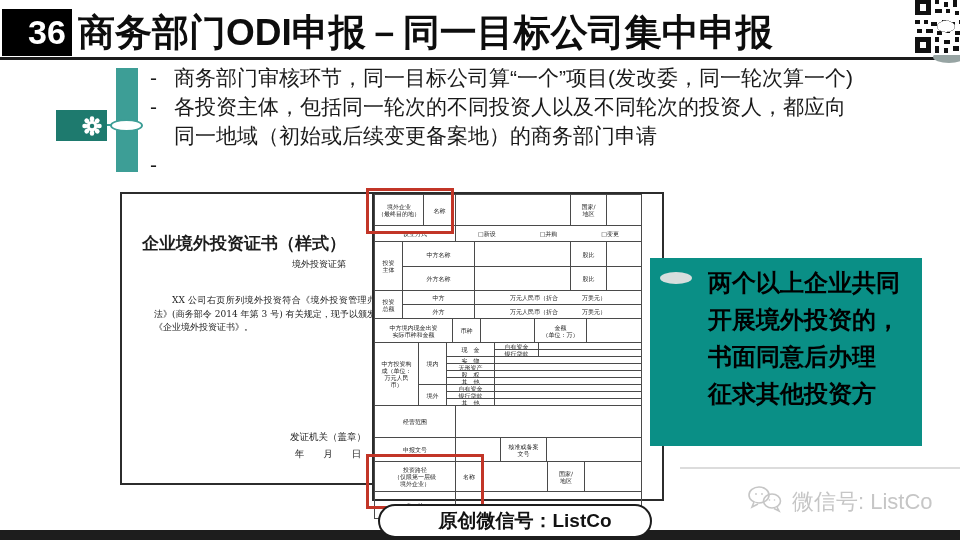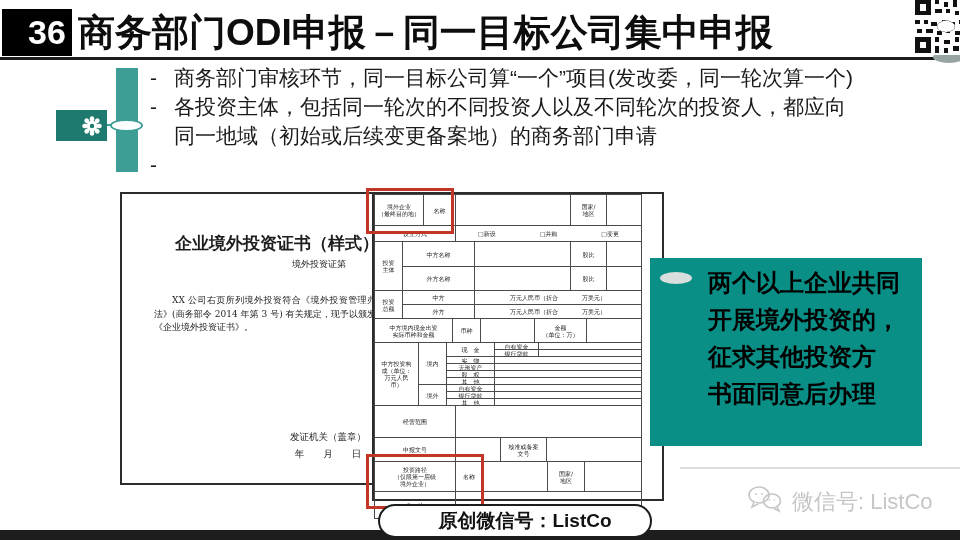--- a/index.html
+++ b/index.html
@@ -26,21 +26,21 @@
     background:#fff;border:2px solid #3d9e96;}
 
   
   .bullets{left:128px;top:63px;width:826px;}
   .bullet{display:flex;font-size:21px;color:#1a1a1a;line-height:29px;}
   .bullet .dash{width:24px;flex:none;text-align:left;padding-left:2px;}
 
   
   .page-left{left:120px;top:192px;width:250px;height:289px;border:2px solid #2c2c2c;
     background:#fff;font-family:"DejaVu Serif",serif;color:#1d1d1d;}
-  .cert-title{top:38px;left:0;width:100%;text-align:center;font-size:17px;font-weight:bold;}
+  .cert-title{top:38px;left:0;width:100%;text-align:left;font-size:17px;font-weight:bold;}
   .cert-no{top:64px;left:12px;width:100%;text-align:right;padding-right:22px;box-sizing:border-box;font-size:9px;}
   .cert-body{top:100px;left:12px;width:222px;font-size:9px;line-height:13.5px;text-align:justify;}
   .cert-body p{margin:0;text-indent:2em;}
   .cert-issuer{top:234px;right:26px;text-align:center;font-size:9.5px;line-height:17px;}
 
   .page-right{left:372px;top:192px;width:268px;height:305px;border:2px solid #2c2c2c;
     background:#fff;font-family:"DejaVu Serif",serif;}
   .fc{position:absolute;box-sizing:border-box;border:1px solid #4a4a4a;
     display:flex;align-items:center;justify-content:center;text-align:center;
     font-size:6px;line-height:7px;color:#222;white-space:pre-line;overflow:hidden;}
@@ -258,22 +258,22 @@
 </div>
 
 <div class="abs redbox" style="left:366px;top:188px;width:62px;height:40px;"></div>
 <div class="abs redbox" style="left:366px;top:454px;width:92px;height:49px;"></div>
 
 <div class="abs callout"></div>
 <div class="abs callout-dot"></div>
 <div class="abs callout-text">
   <div>两个以上企业共同</div>
   <div>开展境外投资的，</div>
+  <div>书面同意后办理</div>
   <div>征求其他投资方</div>
-  <div>书面同意后办理</div>
 </div>
 
 <div class="abs footer-rule"></div>
 <div class="abs watermark">
   <span>
     <svg width="38" height="30" viewBox="0 0 38 30" fill="none" stroke="#c6c6c6" stroke-width="1.6">
       <ellipse cx="13" cy="11" rx="10" ry="8"></ellipse>
       <path d="M8 18 L6 23 L12 20" fill="#fff" stroke="#c6c6c6"></path>
       <ellipse cx="26" cy="17" rx="8.5" ry="7"></ellipse>
       <path d="M31 23 L33 27 L28 24.5" fill="#fff" stroke="#c6c6c6"></path>

